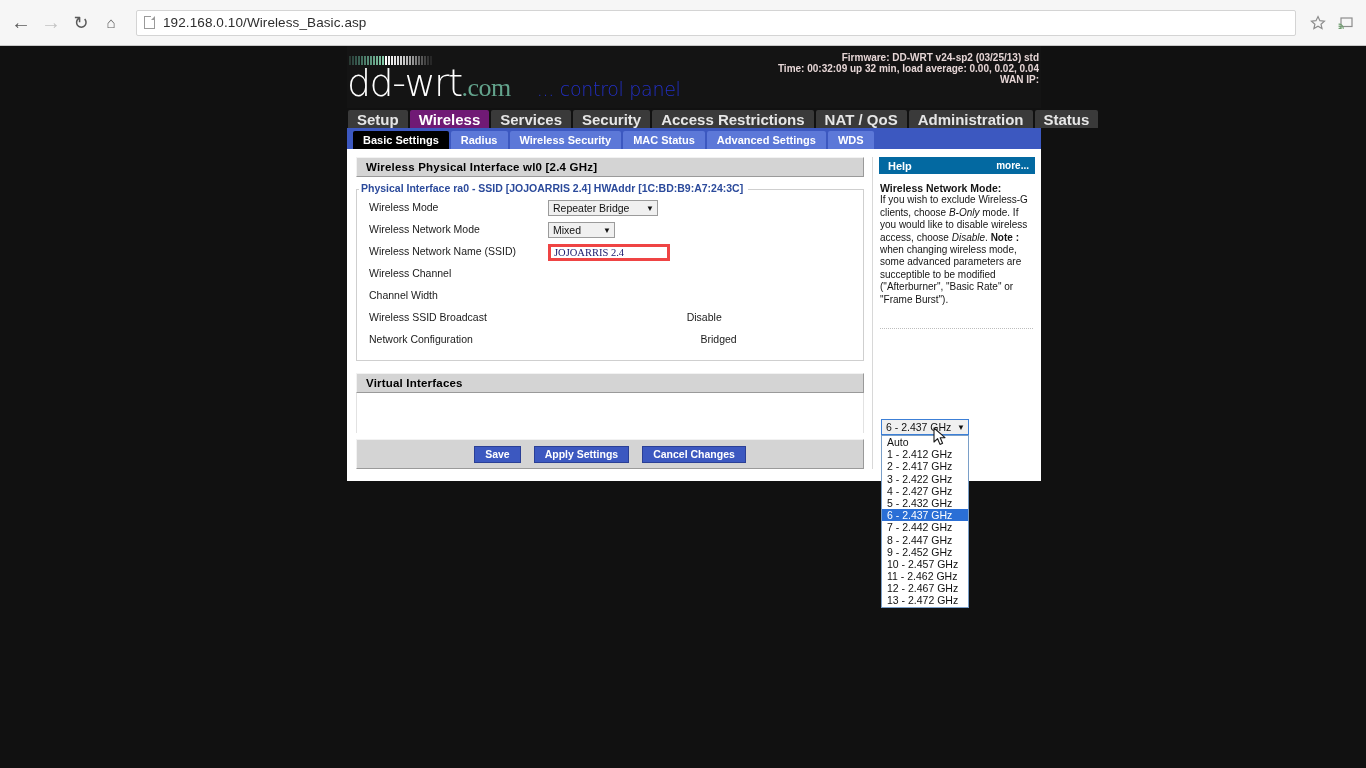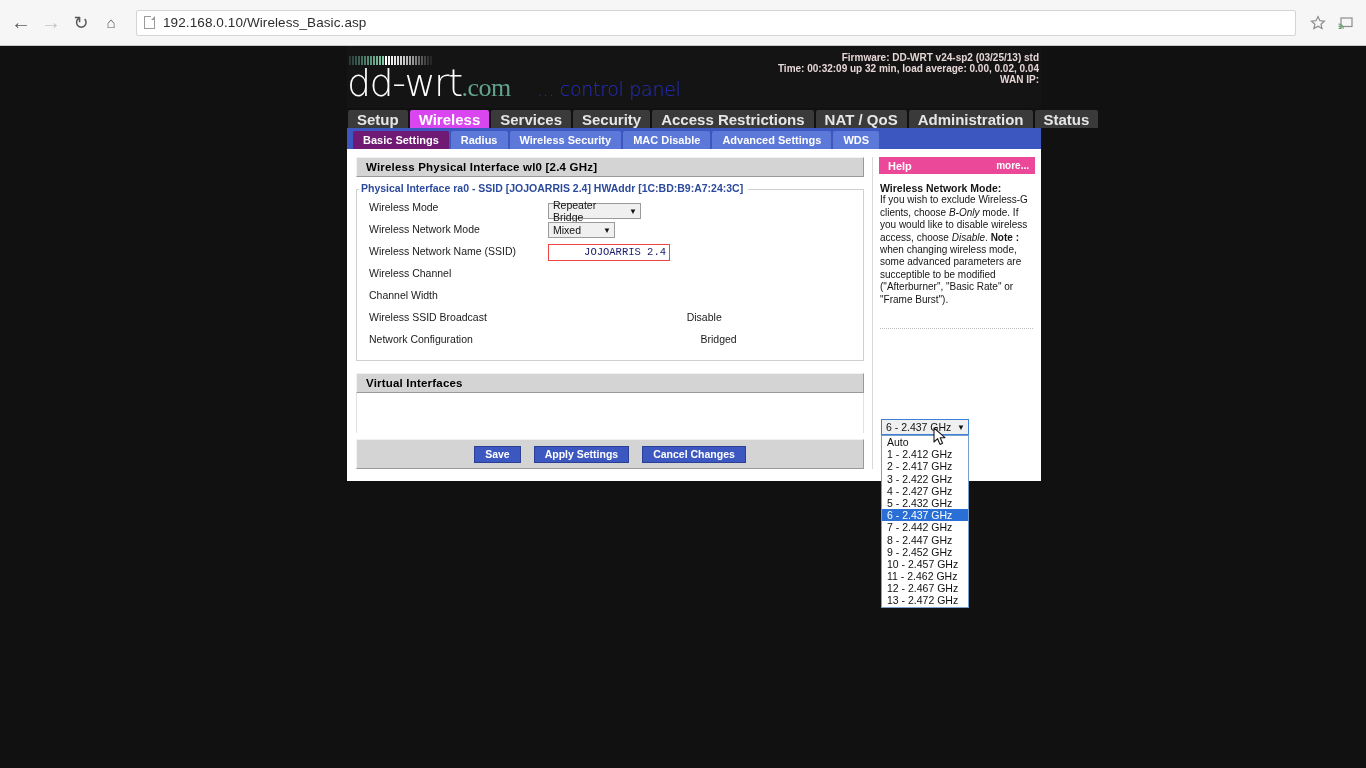--- a/index.html
+++ b/index.html
@@ -159,21 +159,21 @@
     padding: 0 9px;
     background: #3a3a3a;
     color: #e6e6e6;
     font-size: 15px;
     font-weight: bold;
     display: flex; align-items: center;
     border-radius: 2px 2px 0 0;
     cursor: pointer;
     white-space: nowrap;
   }
-  .pnav.active { background: #d946ef; color: #ffffff; }
+  .pnav.active { background: #701a75; color: #ffffff; }
 
   
   #secondary-nav {
     height: 21px;
     background: #3c58c0;
     display: flex;
     align-items: flex-end;
     padding-left: 6px;
     gap: 2px;
   }
@@ -182,21 +182,21 @@
     padding: 0 10px;
     background: #5c78d8;
     color: #ffffff;
     font-size: 11px;
     font-weight: bold;
     display: flex; align-items: center;
     border-radius: 2px 2px 0 0;
     cursor: pointer;
     white-space: nowrap;
   }
-  .snav.active { background: #701a75; }
+  .snav.active { background: #000000; }
 
   
   #content-wrap {
     background: #ffffff;
     display: flex;
     padding: 8px 6px 12px 9px;
     min-height: 326px;
     position: relative;
   }
   #main-col { width: 508px; flex: none; }
@@ -258,33 +258,32 @@
     height: 16px;
     background: #f0f0f0;
     border: 1px solid #9b9b9b;
     font-size: 10.5px;
     color: #111;
     padding: 0 3px 0 4px;
     cursor: pointer;
     user-select: none;
   }
   .fake-select .arrow { font-size: 8px; margin-left: 8px; color: #111; }
-  #wireless-mode-select { width: 93px; }
+  #wireless-mode-select { width: 110px; }
   #network-mode-select { width: 67px; }
 
   input.ctl-text {
-    font-family: Liberation Mono, monospace;
+    font-family: Liberation Serif, serif;
     font-size: 10.5px;
     color: #1a1a6e;
-    border: 1px solid #ef4444;
+    border: 3px solid #ef4444;
     background: #fff;
     height: 17px;
     width: 122px;
     padding: 0 3px;
-    text-align: right;
   }
 
   .radio-row { font-size: 10.5px; color: #1a1a1a; display: flex; align-items: center; gap: 5px; }
   .radio-row input { margin: 0 2px 0 0; }
 
   
   #channel-combo {
     position: absolute;
     left: 534px; top: 270px;
     width: 88px;
@@ -351,21 +350,21 @@
     border: 1px solid #2a3f96;
     height: 17px;
     padding: 0 10px;
     display: flex; align-items: center;
     cursor: pointer;
     font-family: "Liberation Sans", sans-serif;
   }
 
   
   #help-head {
-    background: #ec4899;
+    background: #0369a1;
     color: #ffffff;
     font-size: 11px;
     font-weight: bold;
     height: 17px;
     display: flex; align-items: center; justify-content: space-between;
     padding: 0 6px 0 9px;
   }
   #help-more { font-size: 10px; font-weight: bold; color: #ffffff; cursor: pointer; }
   #help-body {
     padding: 8px 2px 0 1px;
@@ -465,21 +464,21 @@
         <div class="pnav">Access Restrictions</div>
         <div class="pnav">NAT / QoS</div>
         <div class="pnav">Administration</div>
         <div class="pnav">Status</div>
       </div>
 
     <div id="secondary-nav">
         <div class="snav active">Basic Settings</div>
         <div class="snav">Radius</div>
         <div class="snav">Wireless Security</div>
-        <div class="snav">MAC Disable</div>
+        <div class="snav">MAC Status</div>
         <div class="snav">Advanced Settings</div>
         <div class="snav">WDS</div>
       </div>
 
     <div id="content-wrap">
 
       <div id="main-col">
 
         <div class="section-head">Wireless Physical Interface wl0 [2.4 GHz]</div>
 

